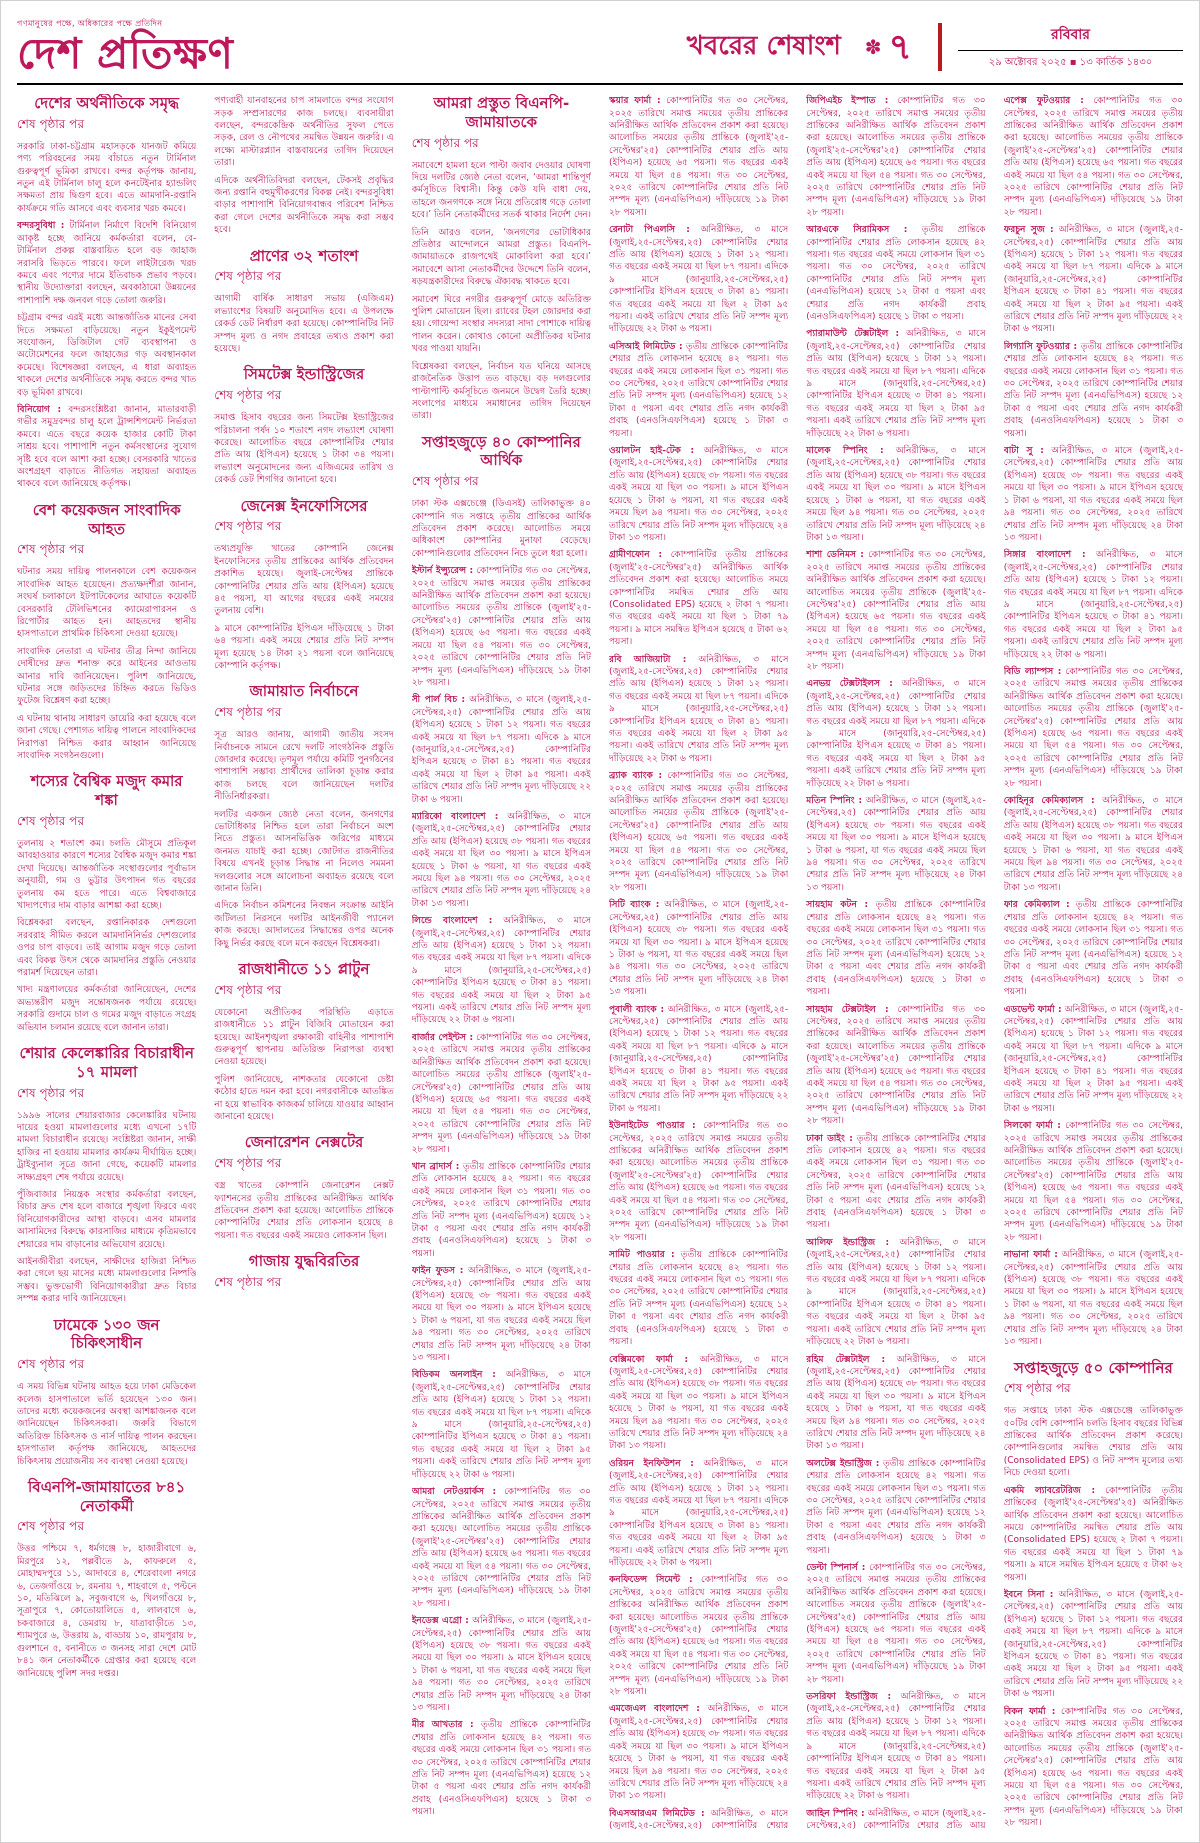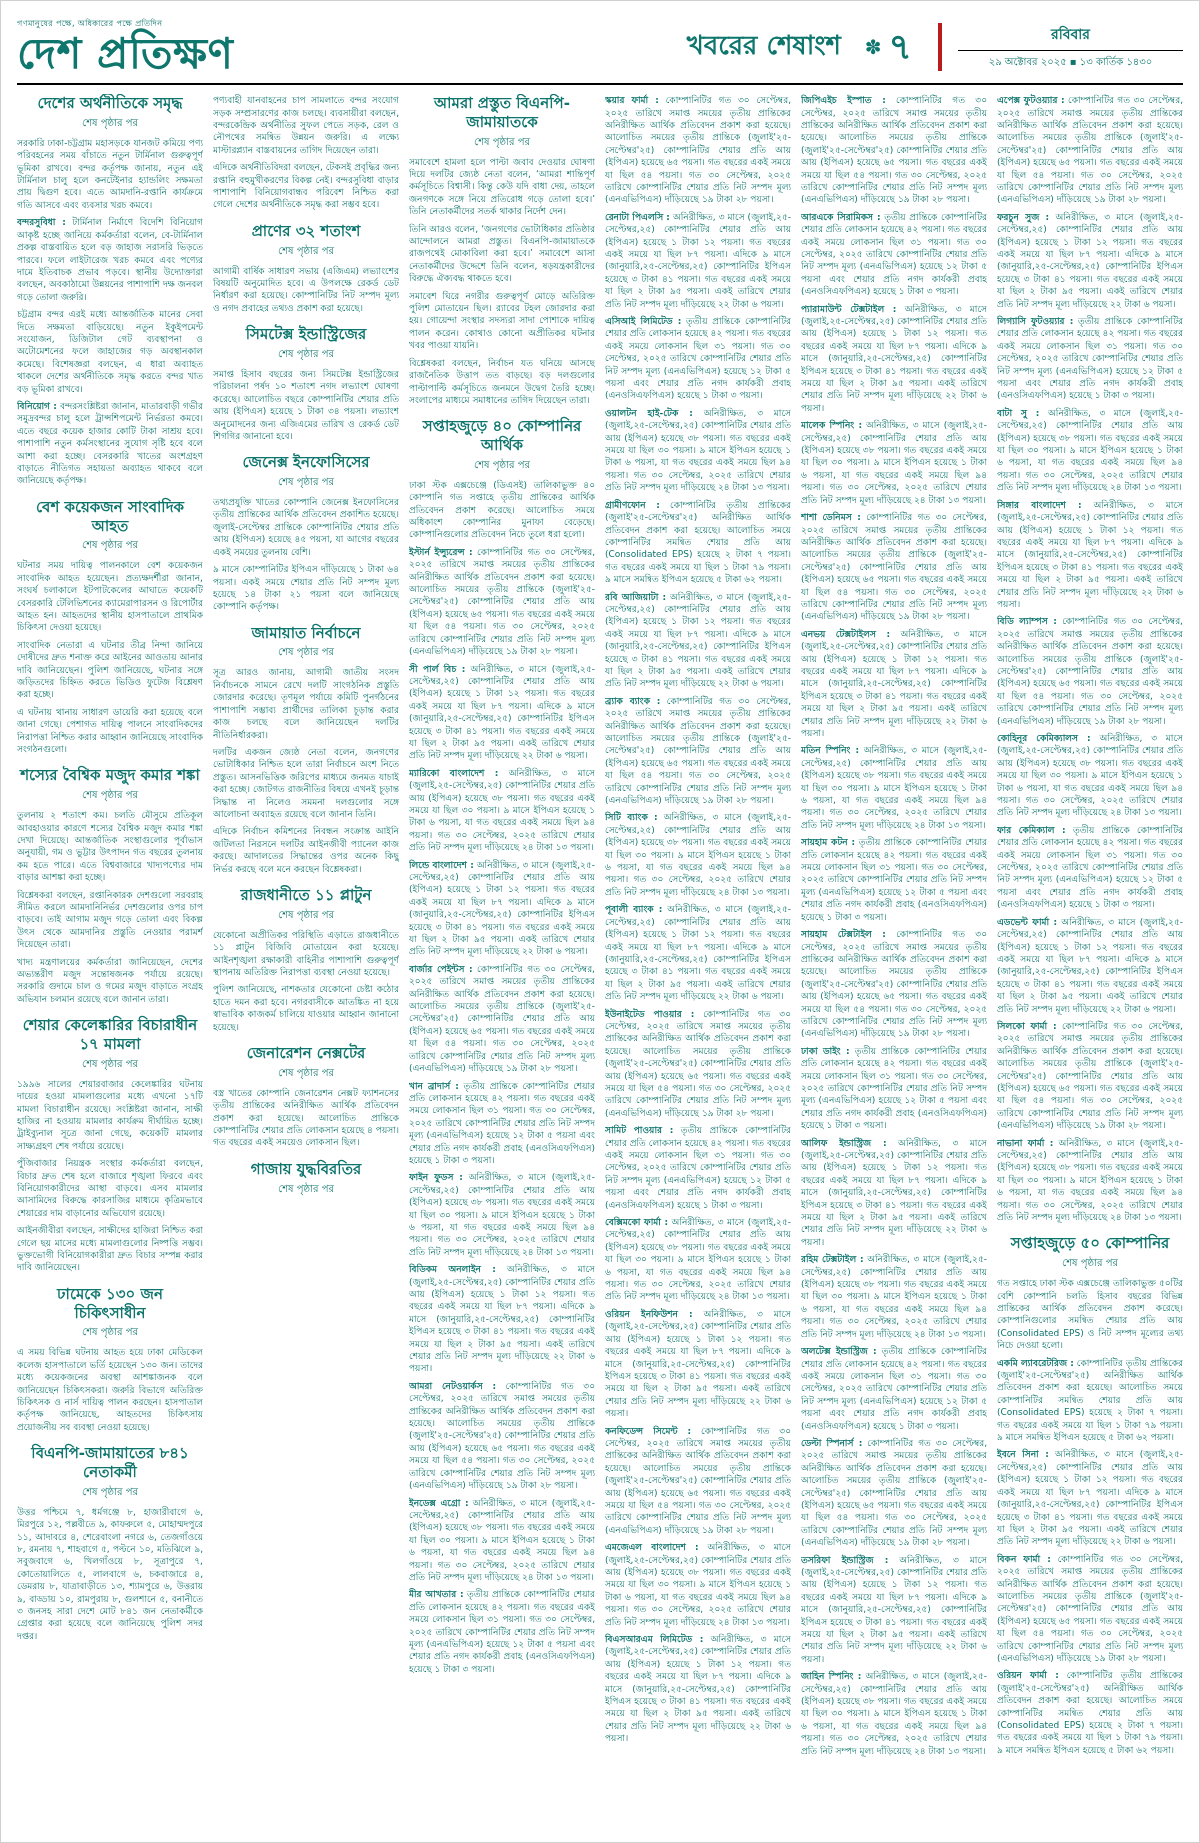--- a/index.html
+++ b/index.html
@@ -1,36 +1,36 @@
 <!DOCTYPE html>
 <html lang="bn"><head>
 <meta charset="utf-8">
 <style>
   html,body{margin:0;padding:0;background:#e9e9e9;}
   .page{width:1200px;height:1843px;margin:0 auto;background:#ffffff;box-sizing:border-box;
-        padding:16px 16px 10px;font-family:"DejaVu Sans","Liberation Sans",sans-serif;color:#0f766e;
+        padding:16px 16px 10px;font-family:"DejaVu Sans","Liberation Sans",sans-serif;color:#be185d;
         border:1px solid #d0d0d0;overflow:hidden;}
   
   header{display:flex;align-items:center;border-bottom:2px solid #000;padding-bottom:7px;margin-bottom:9px;}
   .masthead{display:flex;flex-direction:column;}
   .tagline{font-size:8px;letter-spacing:.4px;margin-bottom:2px;}
   .paper-name{font-size:42px;font-weight:bold;letter-spacing:.5px;line-height:1.05;}
   .section-title{font-size:26px;font-weight:bold;margin-left:auto;margin-right:24px;white-space:nowrap;}
   .page-emblem{display:flex;align-items:center;gap:7px;margin-right:26px;}
   .ornament{font-size:20px;line-height:1;}
   .page-no{font-size:36px;font-weight:bold;line-height:1;}
   .date-box{text-align:center;border-left:4px solid #b91c1c;padding-left:16px;min-width:225px;}
   .day{font-size:14px;font-weight:bold;border-bottom:1px solid #000;padding-bottom:3px;margin-bottom:3px;}
   .date-line{font-size:10px;white-space:nowrap;}
   
-  .columns{display:grid;grid-template-columns:repeat(6,1fr);column-gap:10px;height:1735px;overflow:hidden;}
+  .columns{display:grid;grid-template-columns:repeat(6,1fr);column-gap:18px;height:1735px;overflow:hidden;}
   .col{overflow:hidden;}
   .headline{font-size:15px;font-weight:bold;text-align:center;line-height:1.25;margin:11px 2px 2px;}
   .col .headline:first-child{margin-top:0;}
-  .cont-note{font-size:10px;text-align:center;margin:0 0 5px;}
+  .cont-note{font-size:12px;margin:0 0 5px;}
   .body-text{font-size:9px;line-height:1.38;text-align:justify;margin:0 0 5px;}
   .body-text b{font-weight:bold;}
 </style>
 </head>
 <body>
 
 <div class="page">
 
   <header>
     <div class="masthead">

